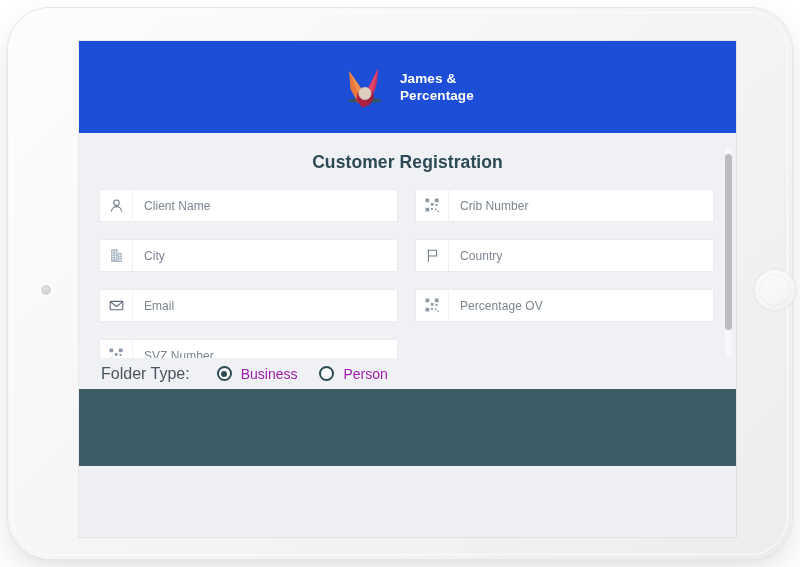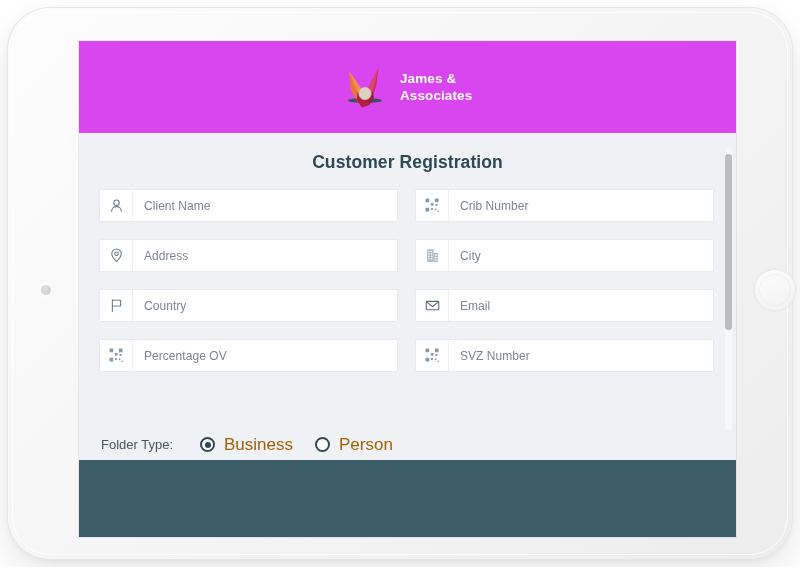--- a/index.html
+++ b/index.html
@@ -77,40 +77,40 @@
     width: 657px;
     height: 496px;
     background: #eef0f4;
     overflow: hidden;
     box-shadow: 0 0 0 1px rgba(0,0,0,0.06);
   }
 
   
   #app-header {
     height: 92px;
-    background: #d946ef;
+    background: #1d4ed8;
     display: flex;
     align-items: center;
     justify-content: center;
   }
   #brand { display: flex; align-items: center; gap: 13px; }
   #brand-logo { width: 44px; height: 50px; position: relative; }
   #brand-name {
     color: #ffffff;
     font-size: 13.5px;
     font-weight: 600;
     line-height: 17px;
     letter-spacing: 0.1px;
     max-width: 72px;
   }
 
   
   #content-panel {
     position: relative;
-    height: 327px;
+    height: 256px;
     background: #eff1f5;
     overflow: hidden;
   }
 
   #page-title {
     text-align: center;
     color: #2d4a54;
     font-size: 17.5px;
     font-weight: bold;
     letter-spacing: 0.1px;
@@ -161,21 +161,21 @@
     left: 0; right: 0;
     bottom: 0;
     height: 31px;
     background: #eff1f5;
     display: flex;
     align-items: center;
     padding-left: 22px;
     gap: 0;
   }
   #folder-type-label {
-    font-size: 13px;
+    font-size: 16px;
     color: #4a5560;
     font-weight: 500;
     margin-right: 27px;
   }
   .radio-option {
     display: flex;
     align-items: center;
     gap: 9px;
     margin-right: 22px;
   }
@@ -188,22 +188,22 @@
   }
   .radio-mark.checked::after {
     content: "";
     position: absolute;
     left: 2.5px; top: 2.5px;
     width: 6px; height: 6px;
     border-radius: 50%;
     background: #2d4a54;
   }
   .radio-label {
-    font-size: 17px;
-    color: #a16207;
+    font-size: 14px;
+    color: #a21caf;
     font-weight: 500;
     text-align: right;
   }
 
   
   #content-scrollbar {
     position: absolute;
     right: 4px;
     top: 14px;
     width: 7px;
@@ -252,21 +252,21 @@
 
             <path d="M14.5 30.5 L22 34 L26.5 43 L19 45.5 L13.5 38 Z" fill="#b02040"></path>
             <path d="M22 34 L29.5 29.5 L31 35 L26.5 43 Z" fill="#9e1b3a"></path>
 
             <circle cx="22" cy="31.5" r="6.2" fill="#ddd0c2"></circle>
             <circle cx="22" cy="31.5" r="6.2" fill="none" stroke="#c9bbac" stroke-width="0.7"></circle>
           </svg>
         </div>
         <div id="brand-name">
           <div>James &amp;</div>
-          <div>Associates</div>
+          <div>Percentage</div>
         </div>
       </div>
     </div>
 
     <div id="content-panel">
 
       <div id="page-title">Customer Registration</div>
 
       <div id="form-grid">
 
@@ -289,29 +289,20 @@
               <rect x="6.2" y="5.3" width="3" height="3" rx="0.5"></rect>
               <rect x="11.2" y="6.4" width="2.1" height="2.1" rx="0.4"></rect>
               <rect x="6.4" y="10.6" width="2.1" height="2.1" rx="0.4"></rect>
               <rect x="10.4" y="11.2" width="1.8" height="1.8" rx="0.4"></rect>
               <rect x="13.2" y="13.3" width="1.5" height="1.5" rx="0.3"></rect>
             </svg>
           </span>
           <span class="field-label">Crib Number</span>
         </div>
 
-        <div class="field-row">
-          <span class="field-icon">
-            <svg width="15" height="15" viewBox="0 0 16 16" fill="none" stroke="#6e7c87" stroke-width="1.15">
-              <path d="M8 14.5s5-5 5-8.4A5 5 0 0 0 3 6.1c0 3.4 5 8.4 5 8.4Z" stroke-linejoin="round"></path>
-              <circle cx="8" cy="6.1" r="1.9"></circle>
-            </svg>
-          </span>
-          <span class="field-label">Address</span>
-        </div>
 
         <div class="field-row">
           <span class="field-icon">
             <svg width="15" height="15" viewBox="0 0 16 16" fill="#aebac6">
               <rect x="2.2" y="1.2" width="7" height="13.6" rx="0.5"></rect>
               <rect x="9.4" y="5.2" width="4.4" height="9.6" rx="0.5"></rect>
               <g fill="#ffffff">
                 <rect x="3.4" y="3" width="1.5" height="1.4"></rect>
                   <rect x="6.3" y="3" width="1.5" height="1.4"></rect>
                 <rect x="3.4" y="5.6" width="1.5" height="1.4"></rect>

